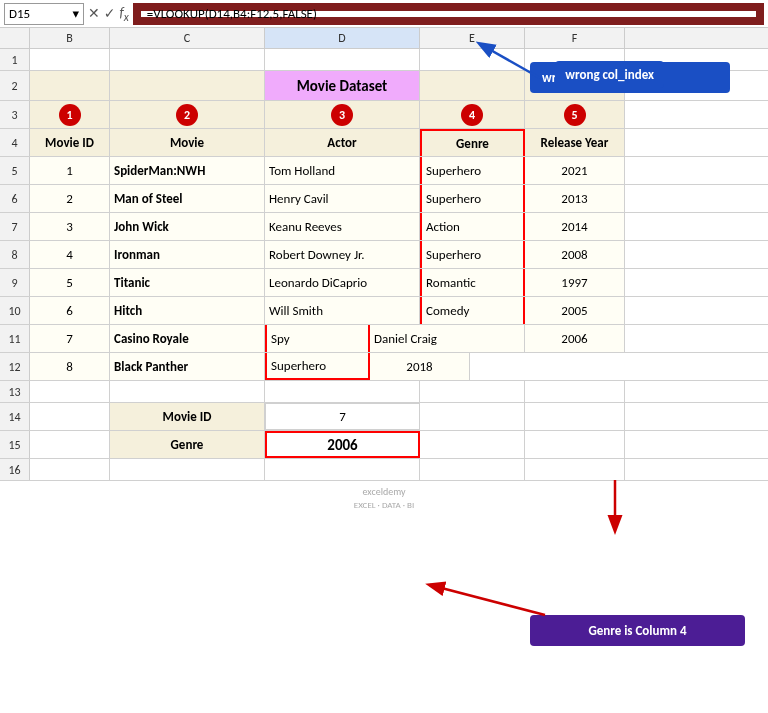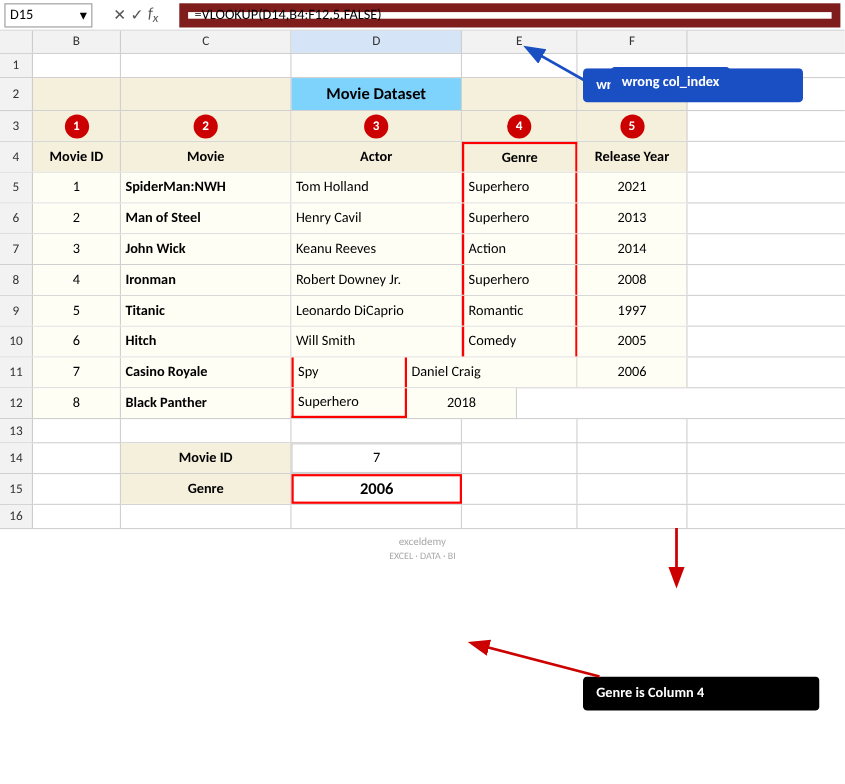--- a/index.html
+++ b/index.html
@@ -13,21 +13,21 @@
     }
 
     
     .formula-bar {
       display: flex;
       align-items: center;
       height: 28px;
       background: #fff;
       border-bottom: 1px solid #ccc;
       padding: 0 4px;
-      gap: 15px;
+      gap: 0;
     }
     .cell-ref-box {
       width: 80px;
       height: 22px;
       border: 1px solid #999;
       display: flex;
       align-items: center;
       justify-content: space-between;
       padding: 0 4px;
       font-size: 13px;
@@ -222,21 +222,21 @@
     <div class="cell col-c"></div>
     <div class="cell col-d"></div>
     <div class="cell col-e"></div>
     <div class="cell col-f"></div>
   </div>
 
   <div class="sheet-row row-h30" style="position:relative;">
     <div class="row-num col-a">2</div>
     <div class="cell col-b" style="background:#f5f0dc;"></div>
     <div class="cell col-c title-cell col-c" style="background:#f5f0dc;"></div>
-    <div class="cell col-d title-cell col-d" style="background:#7dd3fc; font-size:15px;">Movie Dataset</div>
+    <div class="cell col-d title-cell col-d" style="background:#f0abfc; font-size:15px;">Movie Dataset</div>
     <div class="cell col-e" style="background:#f5f0dc; position:relative;">
 
       <div style="position:absolute; right:-140px; top:-10px; z-index:10;">
         <div class="callout-blue" style="white-space:nowrap;">wrong col_index</div>
       </div>
     </div>
     <div class="cell col-f" style="background:#f5f0dc;"></div>
   </div>
 
   <div class="sheet-row row-h28">
@@ -377,21 +377,21 @@
 
   <svg class="overlay" style="position:absolute; top:0; left:0; width:768px; height:713px; pointer-events:none;">
 
     <foreignObject x="530" y="62" width="200" height="50">
       <div xmlns="http://www.w3.org/1999/xhtml" style="background:#1a4fc4; color:white; font-weight:bold; font-size:13px; padding:8px 12px; border-radius:4px; font-family:Calibri,Arial,sans-serif;">wrong col_index</div>
     </foreignObject>
 
     <line x1="540" y1="78" x2="480" y2="44" stroke="#1a4fc4" stroke-width="2.5" marker-end="url(#arrowBlue)"></line>
 
     <foreignObject x="530" y="615" width="215" height="65">
-      <div xmlns="http://www.w3.org/1999/xhtml" style="background:#000000; color:white; font-weight:bold; font-size:13px; padding:8px 12px; border-radius:4px; font-family:Calibri,Arial,sans-serif;">Genre is Column 4</div>
+      <div xmlns="http://www.w3.org/1999/xhtml" style="background:#4c1d95; color:white; font-weight:bold; font-size:13px; padding:8px 12px; border-radius:4px; font-family:Calibri,Arial,sans-serif;text-align:center;">Genre is Column 4</div>
     </foreignObject>
 
     <line x1="545" y1="615" x2="430" y2="585" stroke="#cc0000" stroke-width="2.5" marker-end="url(#arrowRed)"></line>
 
     <line x1="615" y1="480" x2="615" y2="530" stroke="#cc0000" stroke-width="2.5" marker-end="url(#arrowRed)"></line>
 
     <defs>
       <marker id="arrowBlue" markerWidth="8" markerHeight="8" refX="6" refY="3" orient="auto">
         <path d="M0,0 L0,6 L8,3 z" fill="#1a4fc4"></path>
       </marker>

